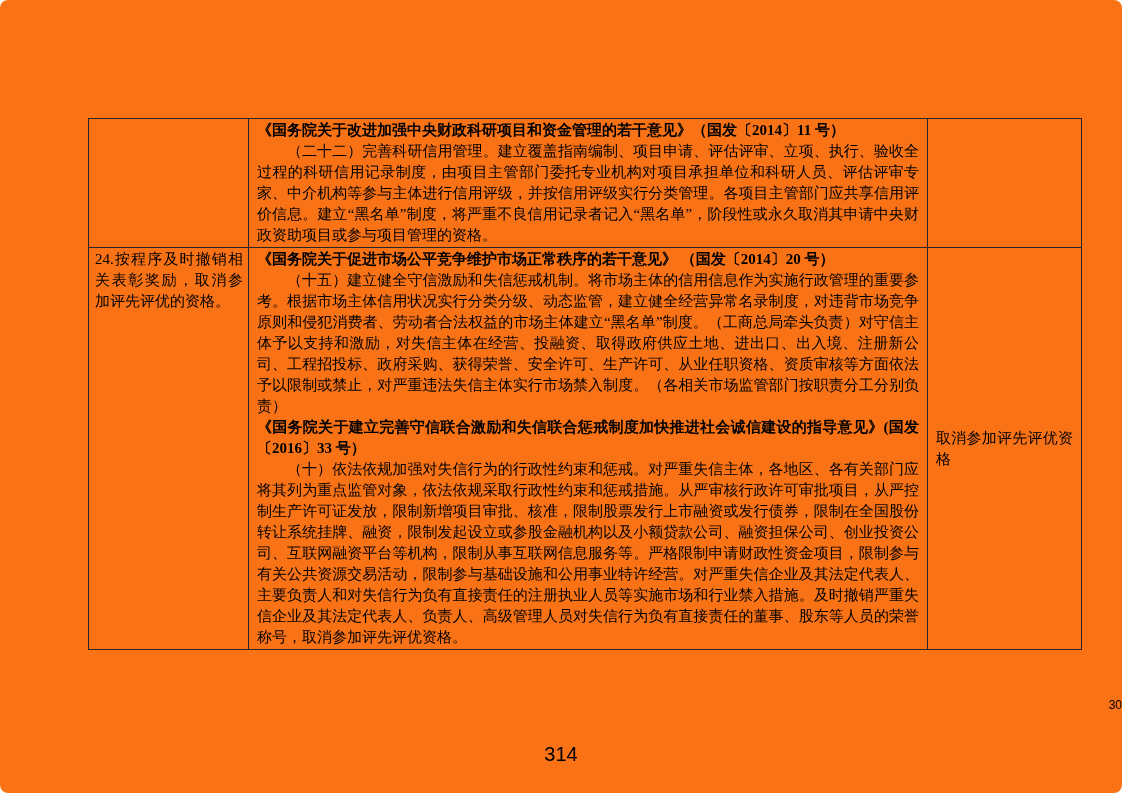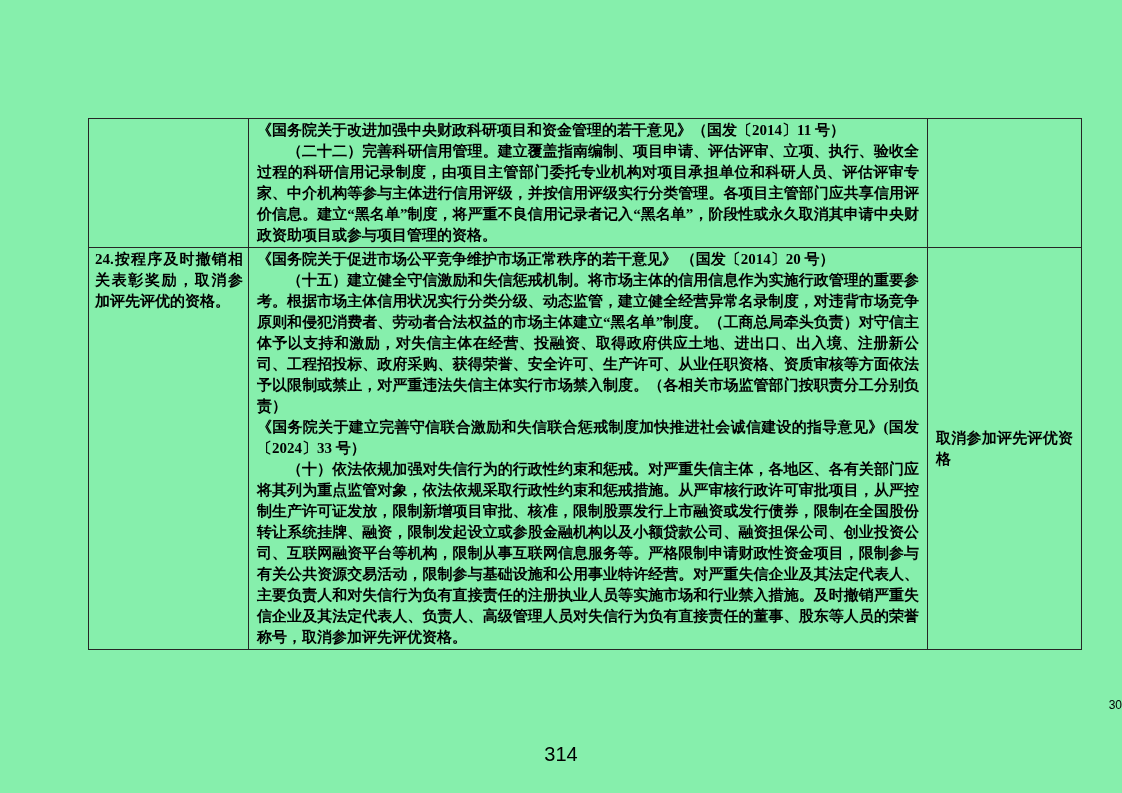--- a/index.html
+++ b/index.html
@@ -1,22 +1,23 @@
 <!DOCTYPE html>
 <html><head>
 <meta charset="utf-8">
 <style>
   html,body { margin:0; padding:0; }
   .page {
     position:relative;
     width:1122px; height:793px;
-    background:#86efac;
+    background:#f97316;
     color:#000;
     font-family:"Liberation Serif","DejaVu Serif",serif;
     overflow:hidden;
+    border-radius:8px;
   }
   table.policy-table {
     position:absolute;
     left:88px; top:118px;
     width:948px;
     border-collapse:collapse;
     table-layout:fixed;
   }
   .policy-table td {
     border:1.2px solid #262626;
@@ -28,21 +29,20 @@
   td.dept-cell    { width:137px; padding:1px 8px; vertical-align:middle; }
   tr.row-1 { height:128px; }
   tr.row-2 { height:361px; }
   tr.row-3 { height:62px; }
   .policy-table p {
     margin:0;
     font-size:15px;
     line-height:21px;
     text-align:justify;
     word-break:break-all;
-    font-weight:bold;
   }
   p.doc-title { font-weight:bold; }
   p.doc-body  { text-indent:2em; }
   p.measure-text { text-align:justify; }
   .page-number-inner {
     position:absolute;
     top:698px; left:0; width:100%;
     text-align:right;
     font-family:"Liberation Sans","DejaVu Sans",sans-serif;
     font-size:12px;
@@ -77,21 +77,21 @@
       </td>
     </tr>
 
     <tr class="row-2">
       <td class="measure-cell">
         <p class="measure-text">24.按程序及时撤销相关表彰奖励，取消参加评先评优的资格。</p>
       </td>
       <td class="content-cell">
         <p class="doc-title">《国务院关于促进市场公平竞争维护市场正常秩序的若干意见》 （国发〔2014〕20 号）</p>
         <p class="doc-body">（十五）建立健全守信激励和失信惩戒机制。将市场主体的信用信息作为实施行政管理的重要参考。根据市场主体信用状况实行分类分级、动态监管，建立健全经营异常名录制度，对违背市场竞争原则和侵犯消费者、劳动者合法权益的市场主体建立“黑名单”制度。（工商总局牵头负责）对守信主体予以支持和激励，对失信主体在经营、投融资、取得政府供应土地、进出口、出入境、注册新公司、工程招投标、政府采购、获得荣誉、安全许可、生产许可、从业任职资格、资质审核等方面依法予以限制或禁止，对严重违法失信主体实行市场禁入制度。（各相关市场监管部门按职责分工分别负责）</p>
-        <p class="doc-title">《国务院关于建立完善守信联合激励和失信联合惩戒制度加快推进社会诚信建设的指导意见》(国发〔2024〕33 号）</p>
+        <p class="doc-title">《国务院关于建立完善守信联合激励和失信联合惩戒制度加快推进社会诚信建设的指导意见》(国发〔2016〕33 号）</p>
         <p class="doc-body">（十）依法依规加强对失信行为的行政性约束和惩戒。对严重失信主体，各地区、各有关部门应将其列为重点监管对象，依法依规采取行政性约束和惩戒措施。从严审核行政许可审批项目，从严控制生产许可证发放，限制新增项目审批、核准，限制股票发行上市融资或发行债券，限制在全国股份转让系统挂牌、融资，限制发起设立或参股金融机构以及小额贷款公司、融资担保公司、创业投资公司、互联网融资平台等机构，限制从事互联网信息服务等。严格限制申请财政性资金项目，限制参与有关公共资源交易活动，限制参与基础设施和公用事业特许经营。对严重失信企业及其法定代表人、主要负责人和对失信行为负有直接责任的注册执业人员等实施市场和行业禁入措施。及时撤销严重失信企业及其法定代表人、负责人、高级管理人员对失信行为负有直接责任的董事、股东等人员的荣誉称号，取消参加评先评优资格。</p>
       </td>
       <td class="dept-cell">
         <p>取消参加评先评优资格</p>
       </td>
     </tr>
 
   </tbody>
     </table>
 

